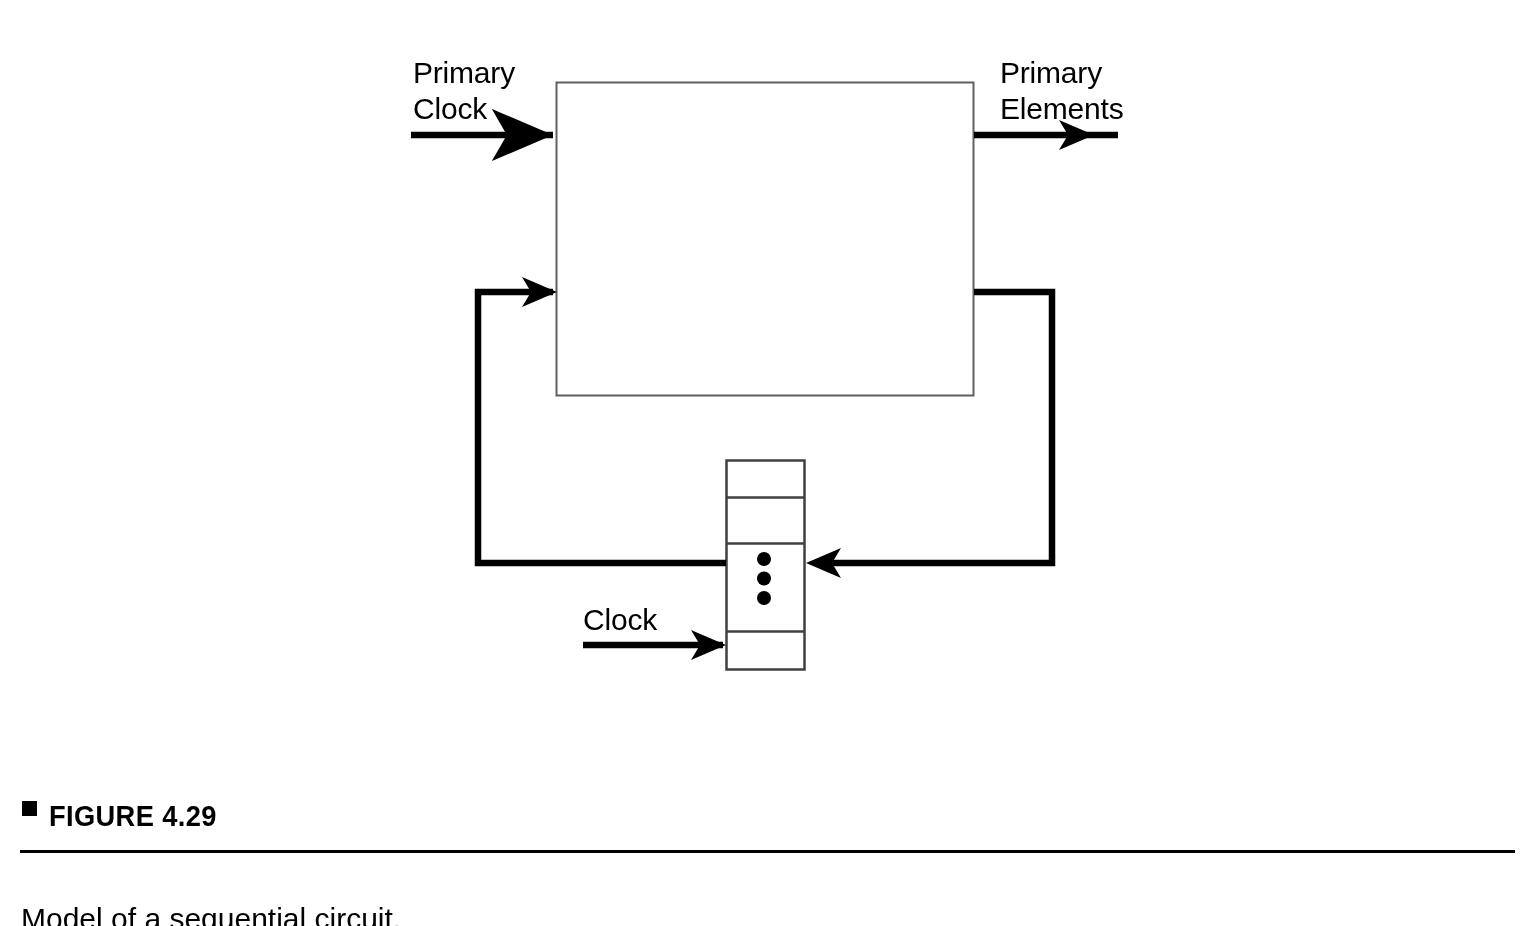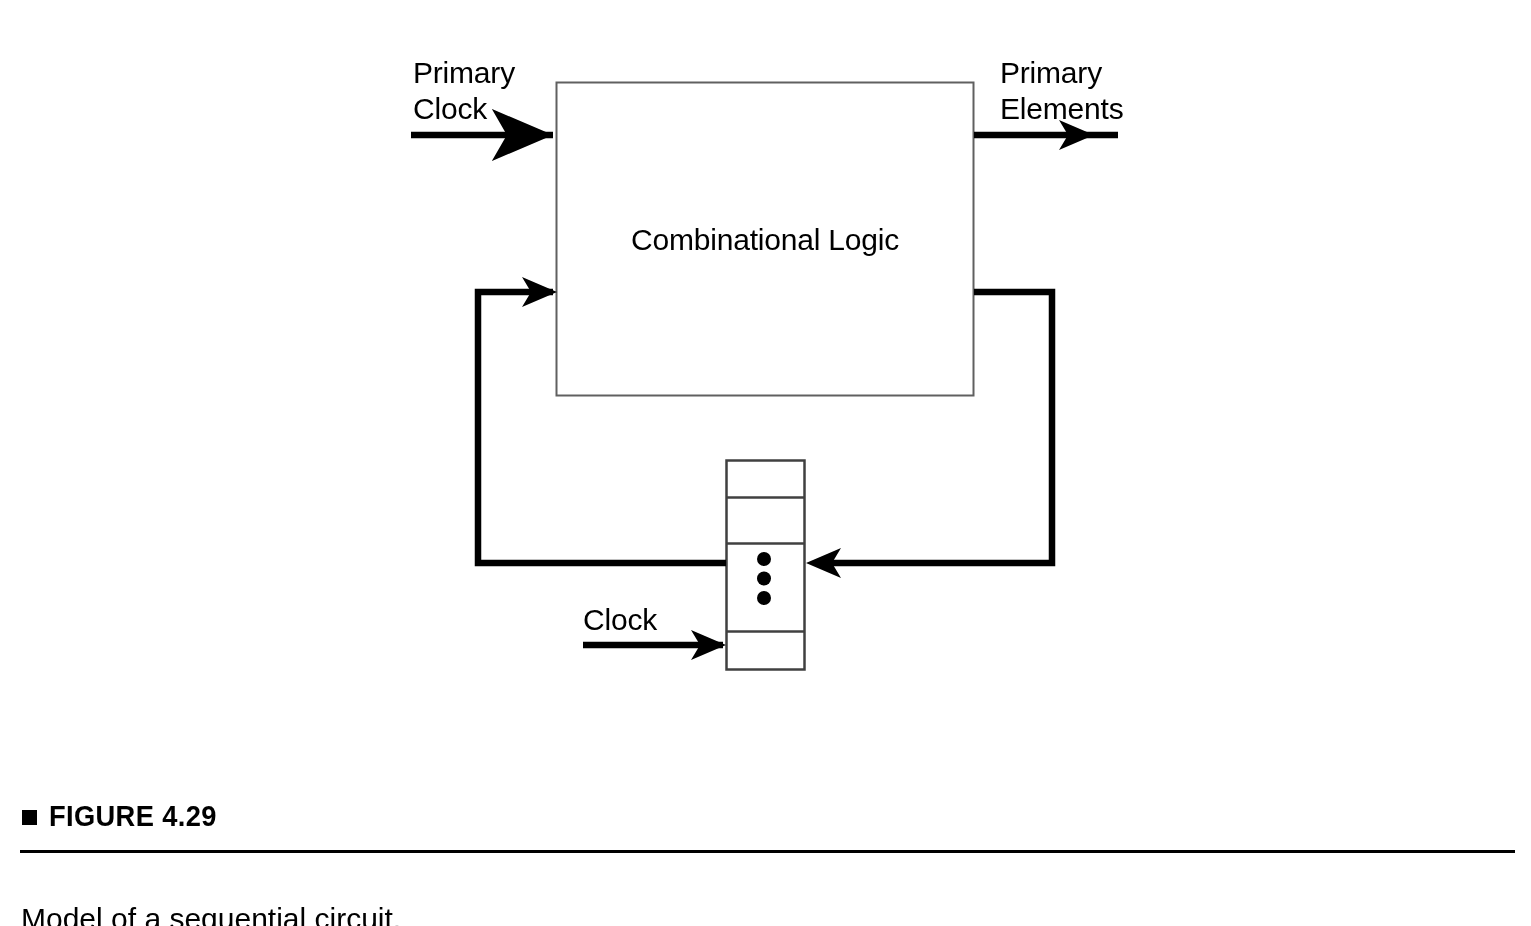--- a/index.html
+++ b/index.html
@@ -55,21 +55,21 @@
     left: 0;
     top: 790px;
     width: 1531px;
     height: 136px;
   }
   .fig-head {
     position: absolute;
     left: 22px;
     top: 10px;
     display: flex;
-    align-items: center;
+    align-items: flex-start;
     gap: 12px;
   }
   .fig-bullet {
     width: 15px;
     height: 15px;
     background: #000000;
     display: inline-block;
     position: relative;
     top: 1px;
   }
@@ -141,21 +141,20 @@
     <path d="M 522,277 L 557,292 L 522,307 L 531,292 Z" fill="#000000"></path>
 
     <line x1="583" y1="645" x2="723" y2="645" stroke="#000000" stroke-width="6.5"></line>
     <path d="M 691,630 L 726,645 L 691,660 L 700,645 Z" fill="#000000"></path>
   </svg>
 
   <div class="dlabel" id="label-primary-inputs"><span>Primary</span><br><span>Clock</span></div>
 
   <div class="dlabel" id="label-primary-outputs"><span>Primary</span><br><span>Elements</span></div>
 
-  <div class="dlabel" id="label-combinational-logic">Combinational Logic</div>
 
   <div class="dlabel" id="label-clock">Clock</div>
 
 
   <div class="caption-block">
     <div class="fig-head">
       <span class="fig-bullet"></span>
       <span class="fig-head-text">FIGURE 4.29</span>
     </div>
     <div class="caption-rule"></div>

